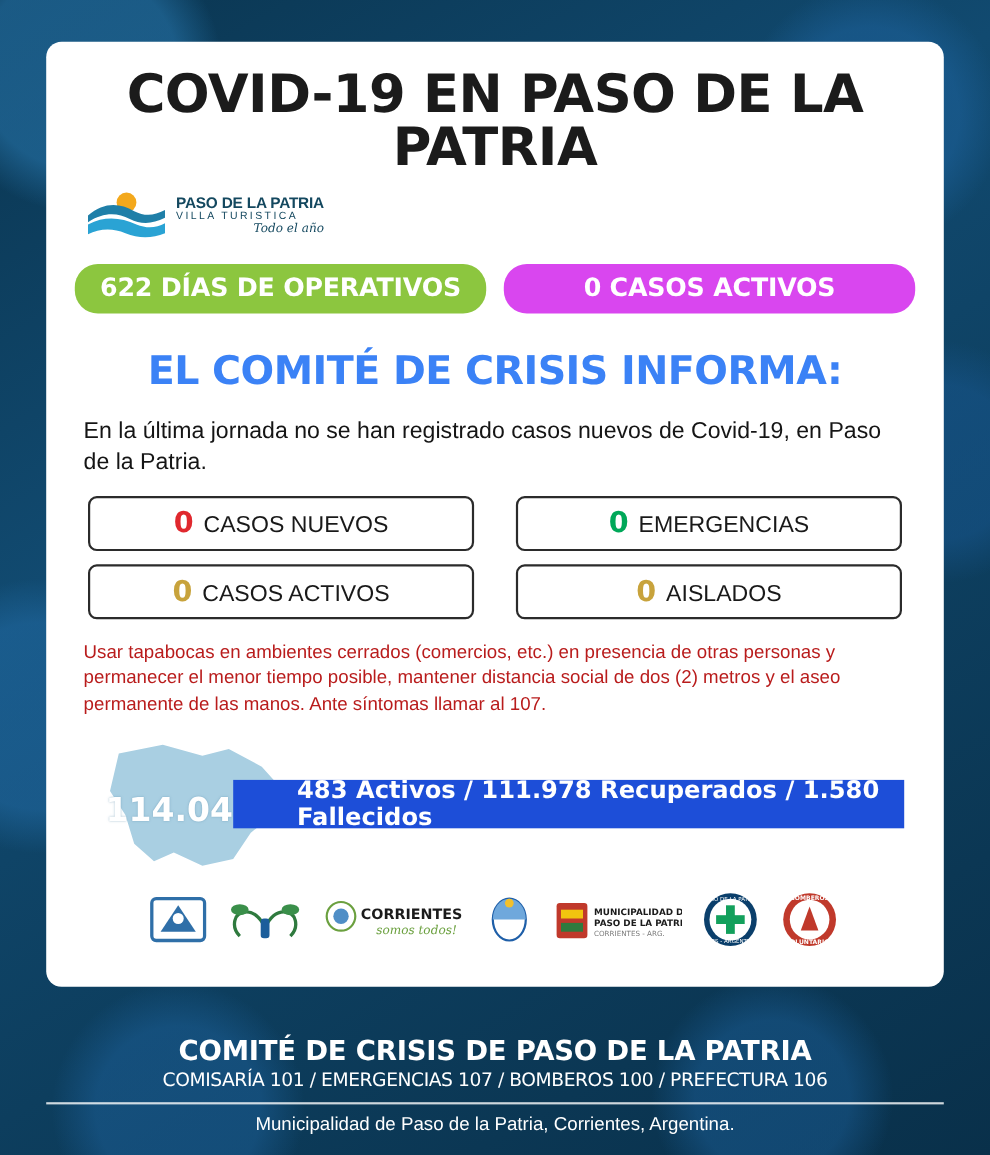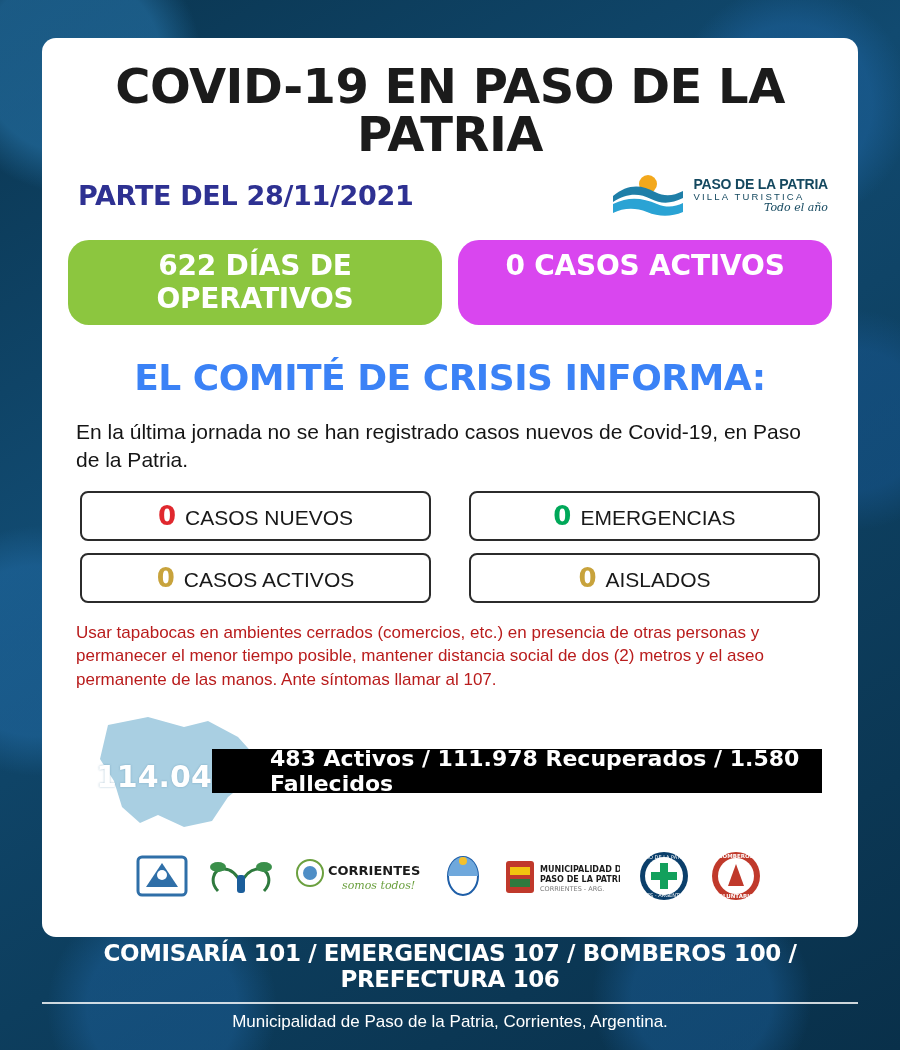--- a/index.html
+++ b/index.html
@@ -99,21 +99,21 @@
   .badges {
     display: flex;
     gap: 16px;
     padding: 8px 26px 16px 26px;
   }
   .badge {
     flex: 1;
     text-align: center;
     padding: 9px 4px 10px 4px;
     color: #ffffff;
-    font-size: 28px;
+    font-size: 23px;
     font-weight: bold;
     font-family: "DejaVu Sans", sans-serif;
     letter-spacing: -0.2px;
     border-radius: 21px;
   }
   .badge-days { background: #8cc63f; }
   .badge-active { background: #d946ef; }
 
   
   .body-wrap {
@@ -186,21 +186,21 @@
     color: #ffffff;
     font-family: "DejaVu Sans", sans-serif;
     text-shadow: 0 0 2px rgba(90,140,170,0.6);
   }
   .prov-bar {
     position: absolute;
     left: 140px;
     top: 38px;
     right: 6px;
     height: 44px;
-    background: #000000;
+    background: #1d4ed8;
     display: flex;
     align-items: center;
     padding-left: 58px;
     box-sizing: border-box;
   }
   .prov-bar span {
     font-size: 22px;
     font-weight: bold;
     color: #ffffff;
     font-family: "DejaVu Sans", sans-serif;
@@ -229,22 +229,22 @@
     text-align: center;
     color: #ffffff;
   }
   .f1 {
     font-size: 25px;
     font-weight: bold;
     font-family: "DejaVu Sans", sans-serif;
     letter-spacing: -0.2px;
   }
   .f2 {
-    font-size: 23px;
-    font-weight: bold;
+    font-size: 17px;
+    font-weight: normal;
     font-family: "DejaVu Sans", sans-serif;
     margin-top: 2px;
     letter-spacing: -0.4px;
   }
   .fdiv {
     height: 2px;
     background: rgba(255,255,255,0.8);
     margin: 10px auto 8px auto;
     width: 100%;
   }
@@ -256,21 +256,20 @@
 </head>
 <body>
 
 <div class="poster">
 
   <div class="card">
 
     <div class="header">
       <div class="main-title">COVID-19 EN PASO DE LA PATRIA</div>
       <div class="subrow">
-        <div class="part-date">PARTE DEL 28/11/2021</div>
         <div class="logo-block">
           <div class="logo-mark">
             <svg viewBox="0 0 74 46" width="74" height="46">
               <circle cx="37" cy="12" r="9" fill="#f3a81c"></circle>
               <path d="M2 24 C16 12, 30 12, 44 20 C54 25, 62 24, 72 19 L72 26 C60 32, 50 32, 40 27 C28 21, 16 21, 2 30 Z" fill="#1f7fa8"></path>
               <path d="M2 32 C18 24, 32 26, 46 32 C56 36, 64 35, 72 31 L72 40 C60 45, 48 45, 36 40 C24 35, 12 36, 2 41 Z" fill="#2aa3d4"></path>
             </svg>
           </div>
           <div class="logo-text">
             <div class="logo-line1">PASO DE LA PATRIA</div>

